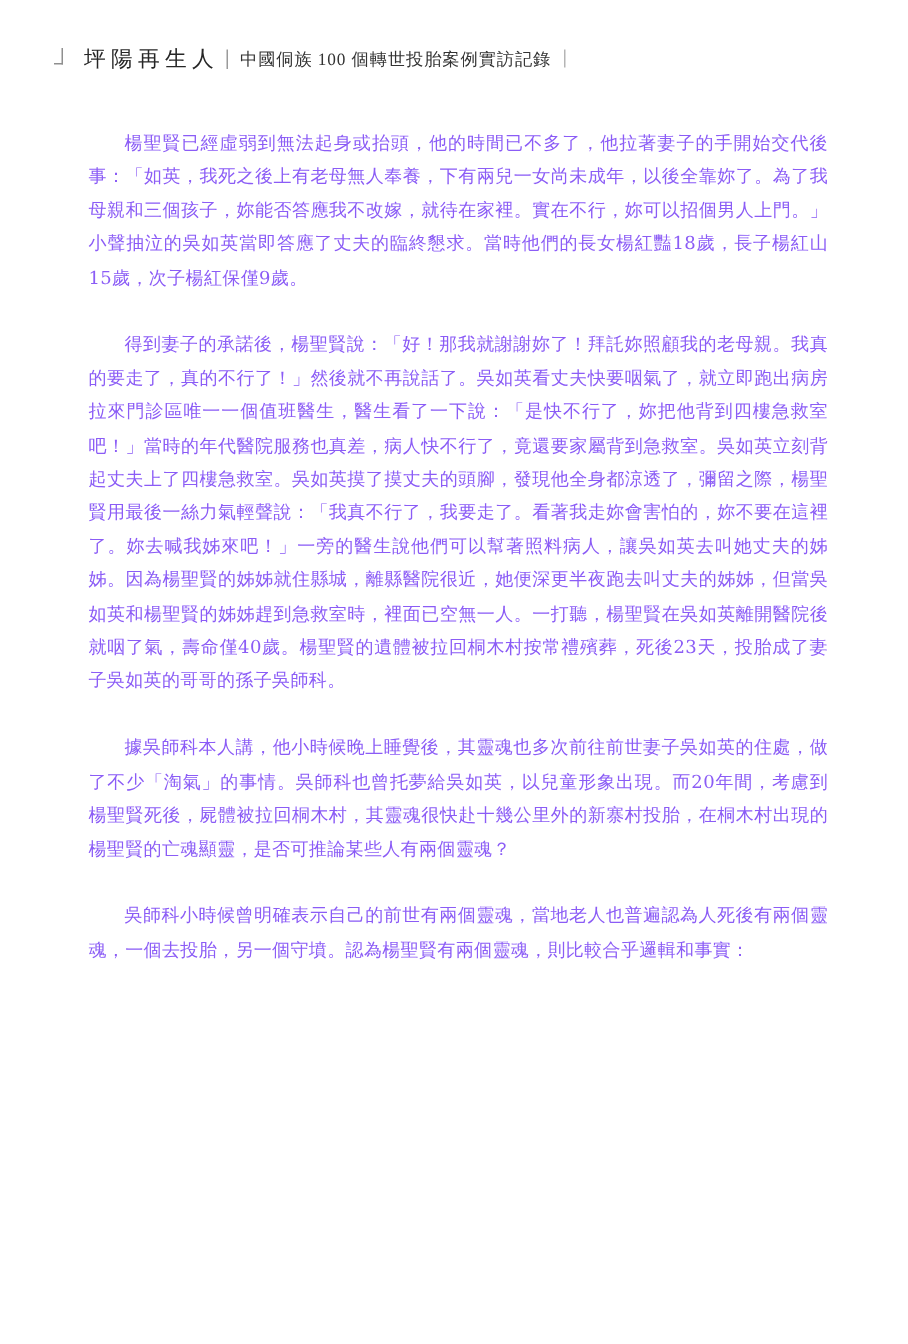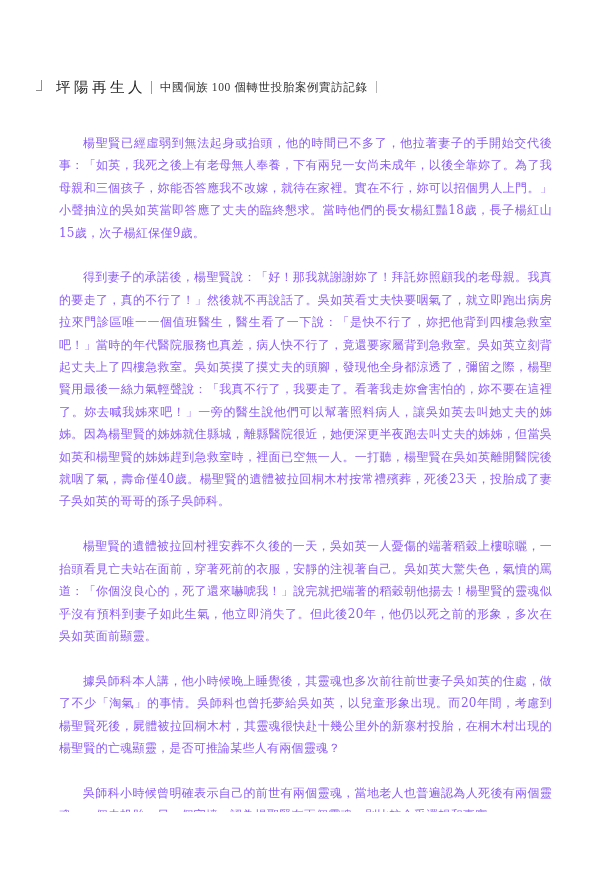--- a/index.html
+++ b/index.html
@@ -8,21 +8,20 @@
     background: #ffffff;
   }
   .page {
     position: relative;
     width: 605px;
     height: 764px;
     background: #ffffff;
     overflow: hidden;
     font-family: "DejaVu Serif", "Liberation Serif", serif;
     color: #1c1c1c;
-    margin-top: 48px;
   }
   
   .running-head {
     position: absolute;
     top: 30px;
     left: 36px;
     display: flex;
     align-items: center;
     height: 18px;
   }
@@ -100,20 +99,19 @@
     <span class="corner-mark"></span>
     <span class="book-title">坪陽再生人</span>
     <span class="head-divider"></span>
     <span class="subtitle">中國侗族 100 個轉世投胎案例實訪記錄</span>
     <span class="head-end-mark"></span>
   </div>
 
   <div class="content">
     <p>楊聖賢已經虛弱到無法起身或抬頭，他的時間已不多了，他拉著妻子的手開始交代後事：「如英，我死之後上有老母無人奉養，下有兩兒一女尚未成年，以後全靠妳了。為了我母親和三個孩子，妳能否答應我不改嫁，就待在家裡。實在不行，妳可以招個男人上門。」小聲抽泣的吳如英當即答應了丈夫的臨終懇求。當時他們的長女楊紅豔18歲，長子楊紅山15歲，次子楊紅保僅9歲。</p>
     <p>得到妻子的承諾後，楊聖賢說：「好！那我就謝謝妳了！拜託妳照顧我的老母親。我真的要走了，真的不行了！」然後就不再說話了。吳如英看丈夫快要咽氣了，就立即跑出病房拉來門診區唯一一個值班醫生，醫生看了一下說：「是快不行了，妳把他背到四樓急救室吧！」當時的年代醫院服務也真差，病人快不行了，竟還要家屬背到急救室。吳如英立刻背起丈夫上了四樓急救室。吳如英摸了摸丈夫的頭腳，發現他全身都涼透了，彌留之際，楊聖賢用最後一絲力氣輕聲說：「我真不行了，我要走了。看著我走妳會害怕的，妳不要在這裡了。妳去喊我姊來吧！」一旁的醫生說他們可以幫著照料病人，讓吳如英去叫她丈夫的姊姊。因為楊聖賢的姊姊就住縣城，離縣醫院很近，她便深更半夜跑去叫丈夫的姊姊，但當吳如英和楊聖賢的姊姊趕到急救室時，裡面已空無一人。一打聽，楊聖賢在吳如英離開醫院後就咽了氣，壽命僅40歲。楊聖賢的遺體被拉回桐木村按常禮殯葬，死後23天，投胎成了妻子吳如英的哥哥的孫子吳師科。</p>
-    <p>楊聖賢的遺體被拉回村裡安葬不久後的一天，吳如英一人憂傷的端著稻穀上樓晾曬，一抬頭看見亡夫站在面前，穿著死前的衣服，安靜的注視著自己。吳如英大驚失色，氣憤的罵道：「你個沒良心的，死了還來嚇唬我！」說完就把端著的稻穀朝他揚去！楊聖賢的靈魂似乎沒有預料到妻子如此生氣，他立即消失了。但此後20年，他仍以死之前的形象，多次在吳如英面前顯靈。</p>
     <p>據吳師科本人講，他小時候晚上睡覺後，其靈魂也多次前往前世妻子吳如英的住處，做了不少「淘氣」的事情。吳師科也曾托夢給吳如英，以兒童形象出現。而20年間，考慮到楊聖賢死後，屍體被拉回桐木村，其靈魂很快赴十幾公里外的新寨村投胎，在桐木村出現的楊聖賢的亡魂顯靈，是否可推論某些人有兩個靈魂？</p>
     <p>吳師科小時候曾明確表示自己的前世有兩個靈魂，當地老人也普遍認為人死後有兩個靈魂，一個去投胎，另一個守墳。認為楊聖賢有兩個靈魂，則比較合乎邏輯和事實：</p>
   </div>
 
   <div class="page-number">136</div>
 
 </div>
 
 </body></html>

